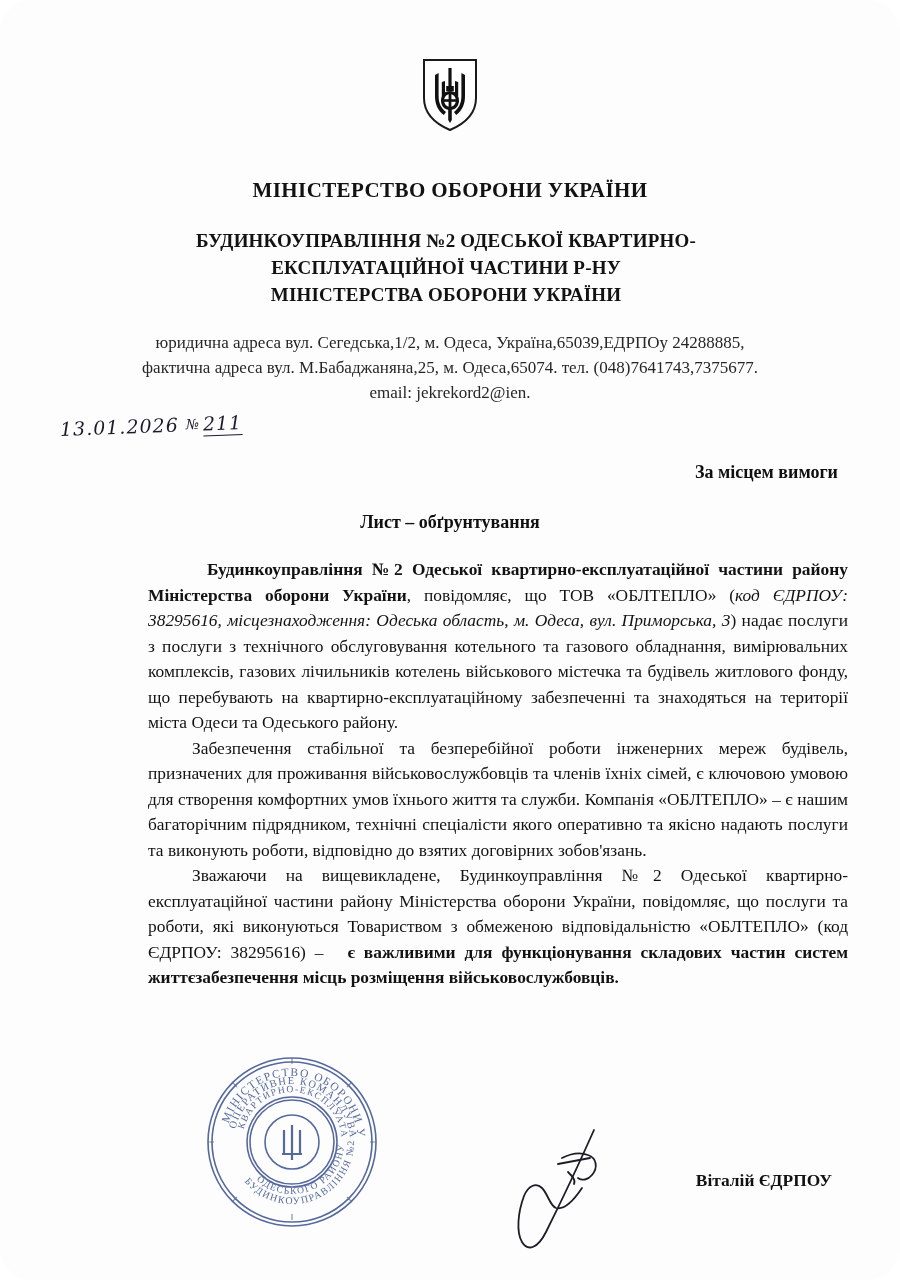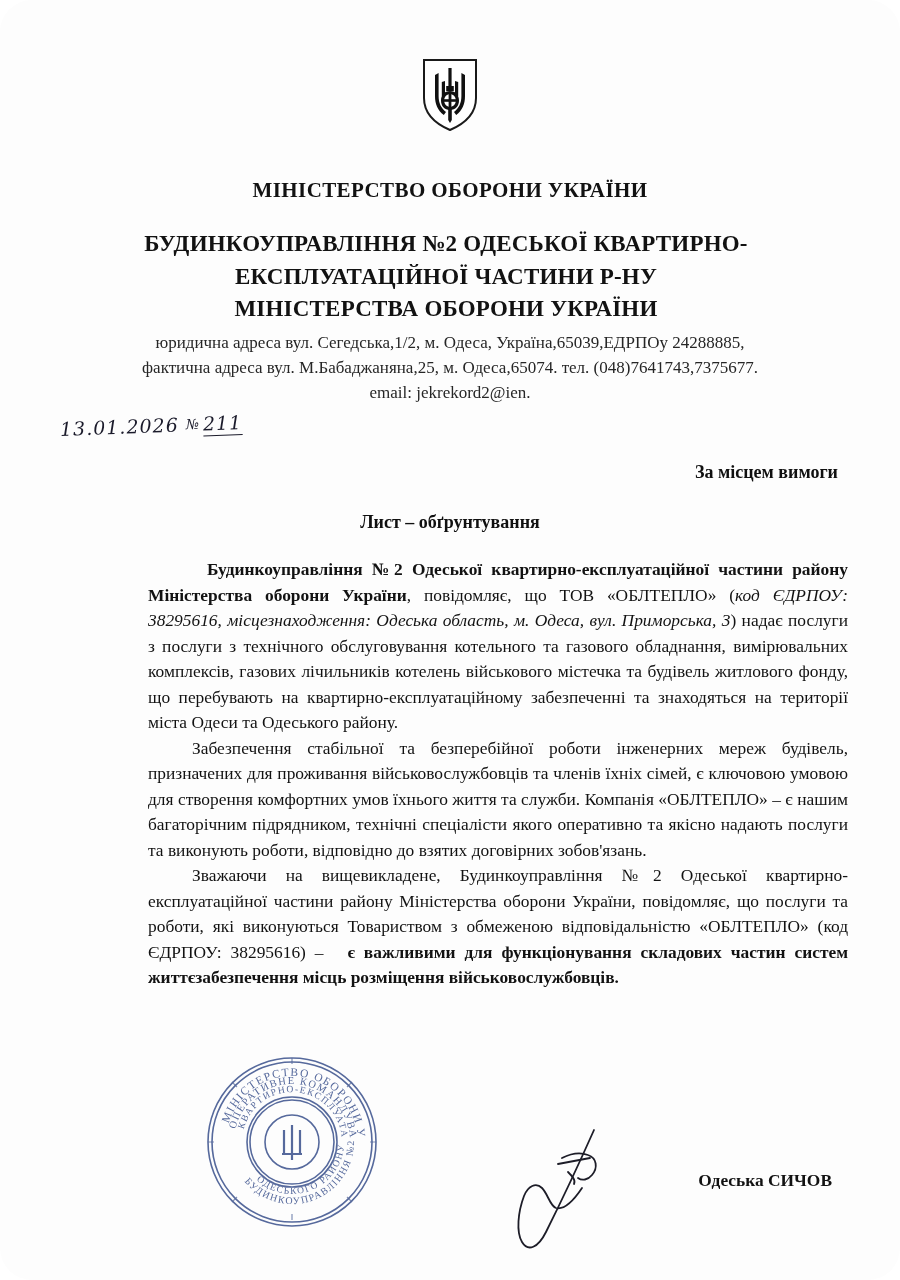--- a/index.html
+++ b/index.html
@@ -42,21 +42,21 @@
     font-size: 21px;
     font-weight: bold;
     letter-spacing: 0.4px;
     color: #121212;
   }
   .hdr-org {
     position: absolute;
     left: 142px; right: 150px;
     top: 228px;
     text-align: center;
-    font-size: 23px;
+    font-size: 19px;
     font-weight: bold;
     line-height: 1.42;
     letter-spacing: 0.2px;
     color: #121212;
   }
 
   
   .contacts {
     position: absolute;
     left: 120px; right: 120px;
@@ -263,15 +263,15 @@
 
   <svg class="signature" viewBox="0 0 150 145">
     <g fill="none" stroke="#1d1d28" stroke-width="1.8" stroke-linecap="round">
       <path d="M96 2 C80 38 62 76 48 104 C40 120 30 124 24 114 C18 104 20 84 26 68 C30 58 38 54 44 60 C50 66 52 78 58 80 C66 82 76 72 84 60"></path>
       <path d="M64 30 C72 26 82 24 90 27 C99 30 100 40 94 47 C90 52 84 53 80 50"></path>
       <path d="M60 36 L92 30"></path>
       <path d="M70 44 C74 48 78 52 76 56"></path>
     </g>
   </svg>
 
-  <div class="sig-name">Одеська СИЧОВ</div>
+  <div class="sig-name">Віталій ЄДРПОУ</div>
 
 </div>
 
 </body></html>

